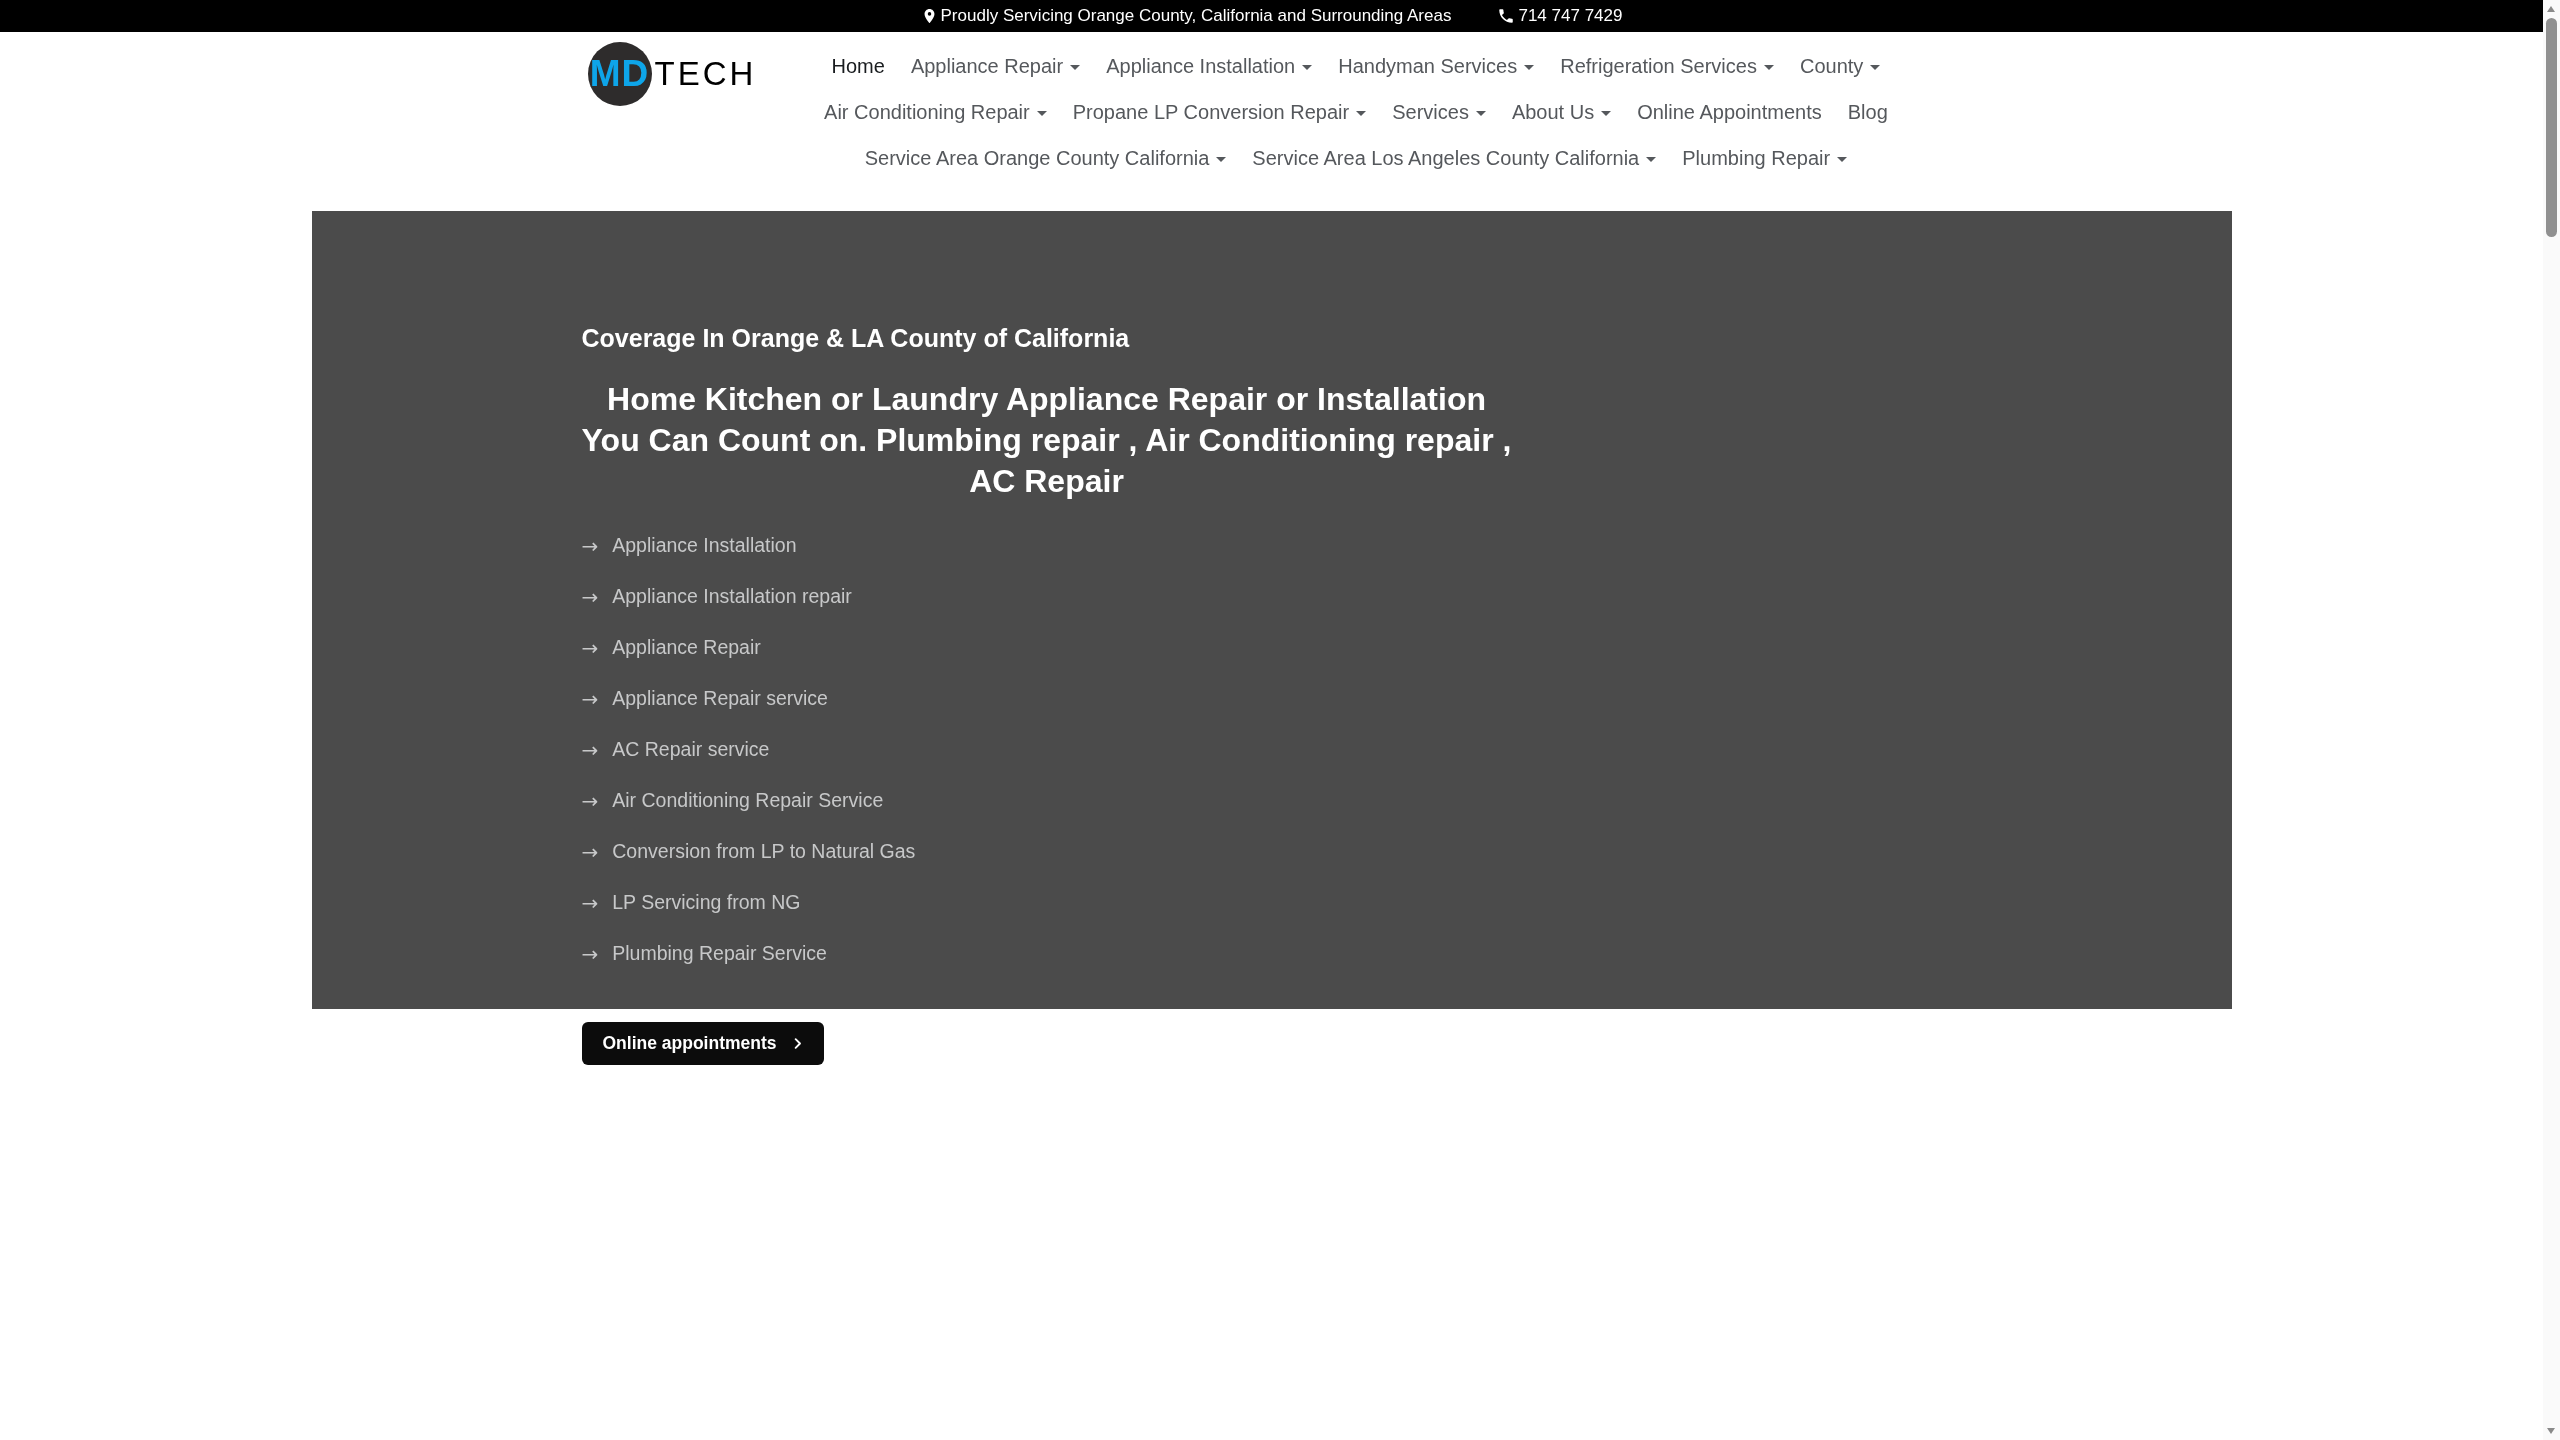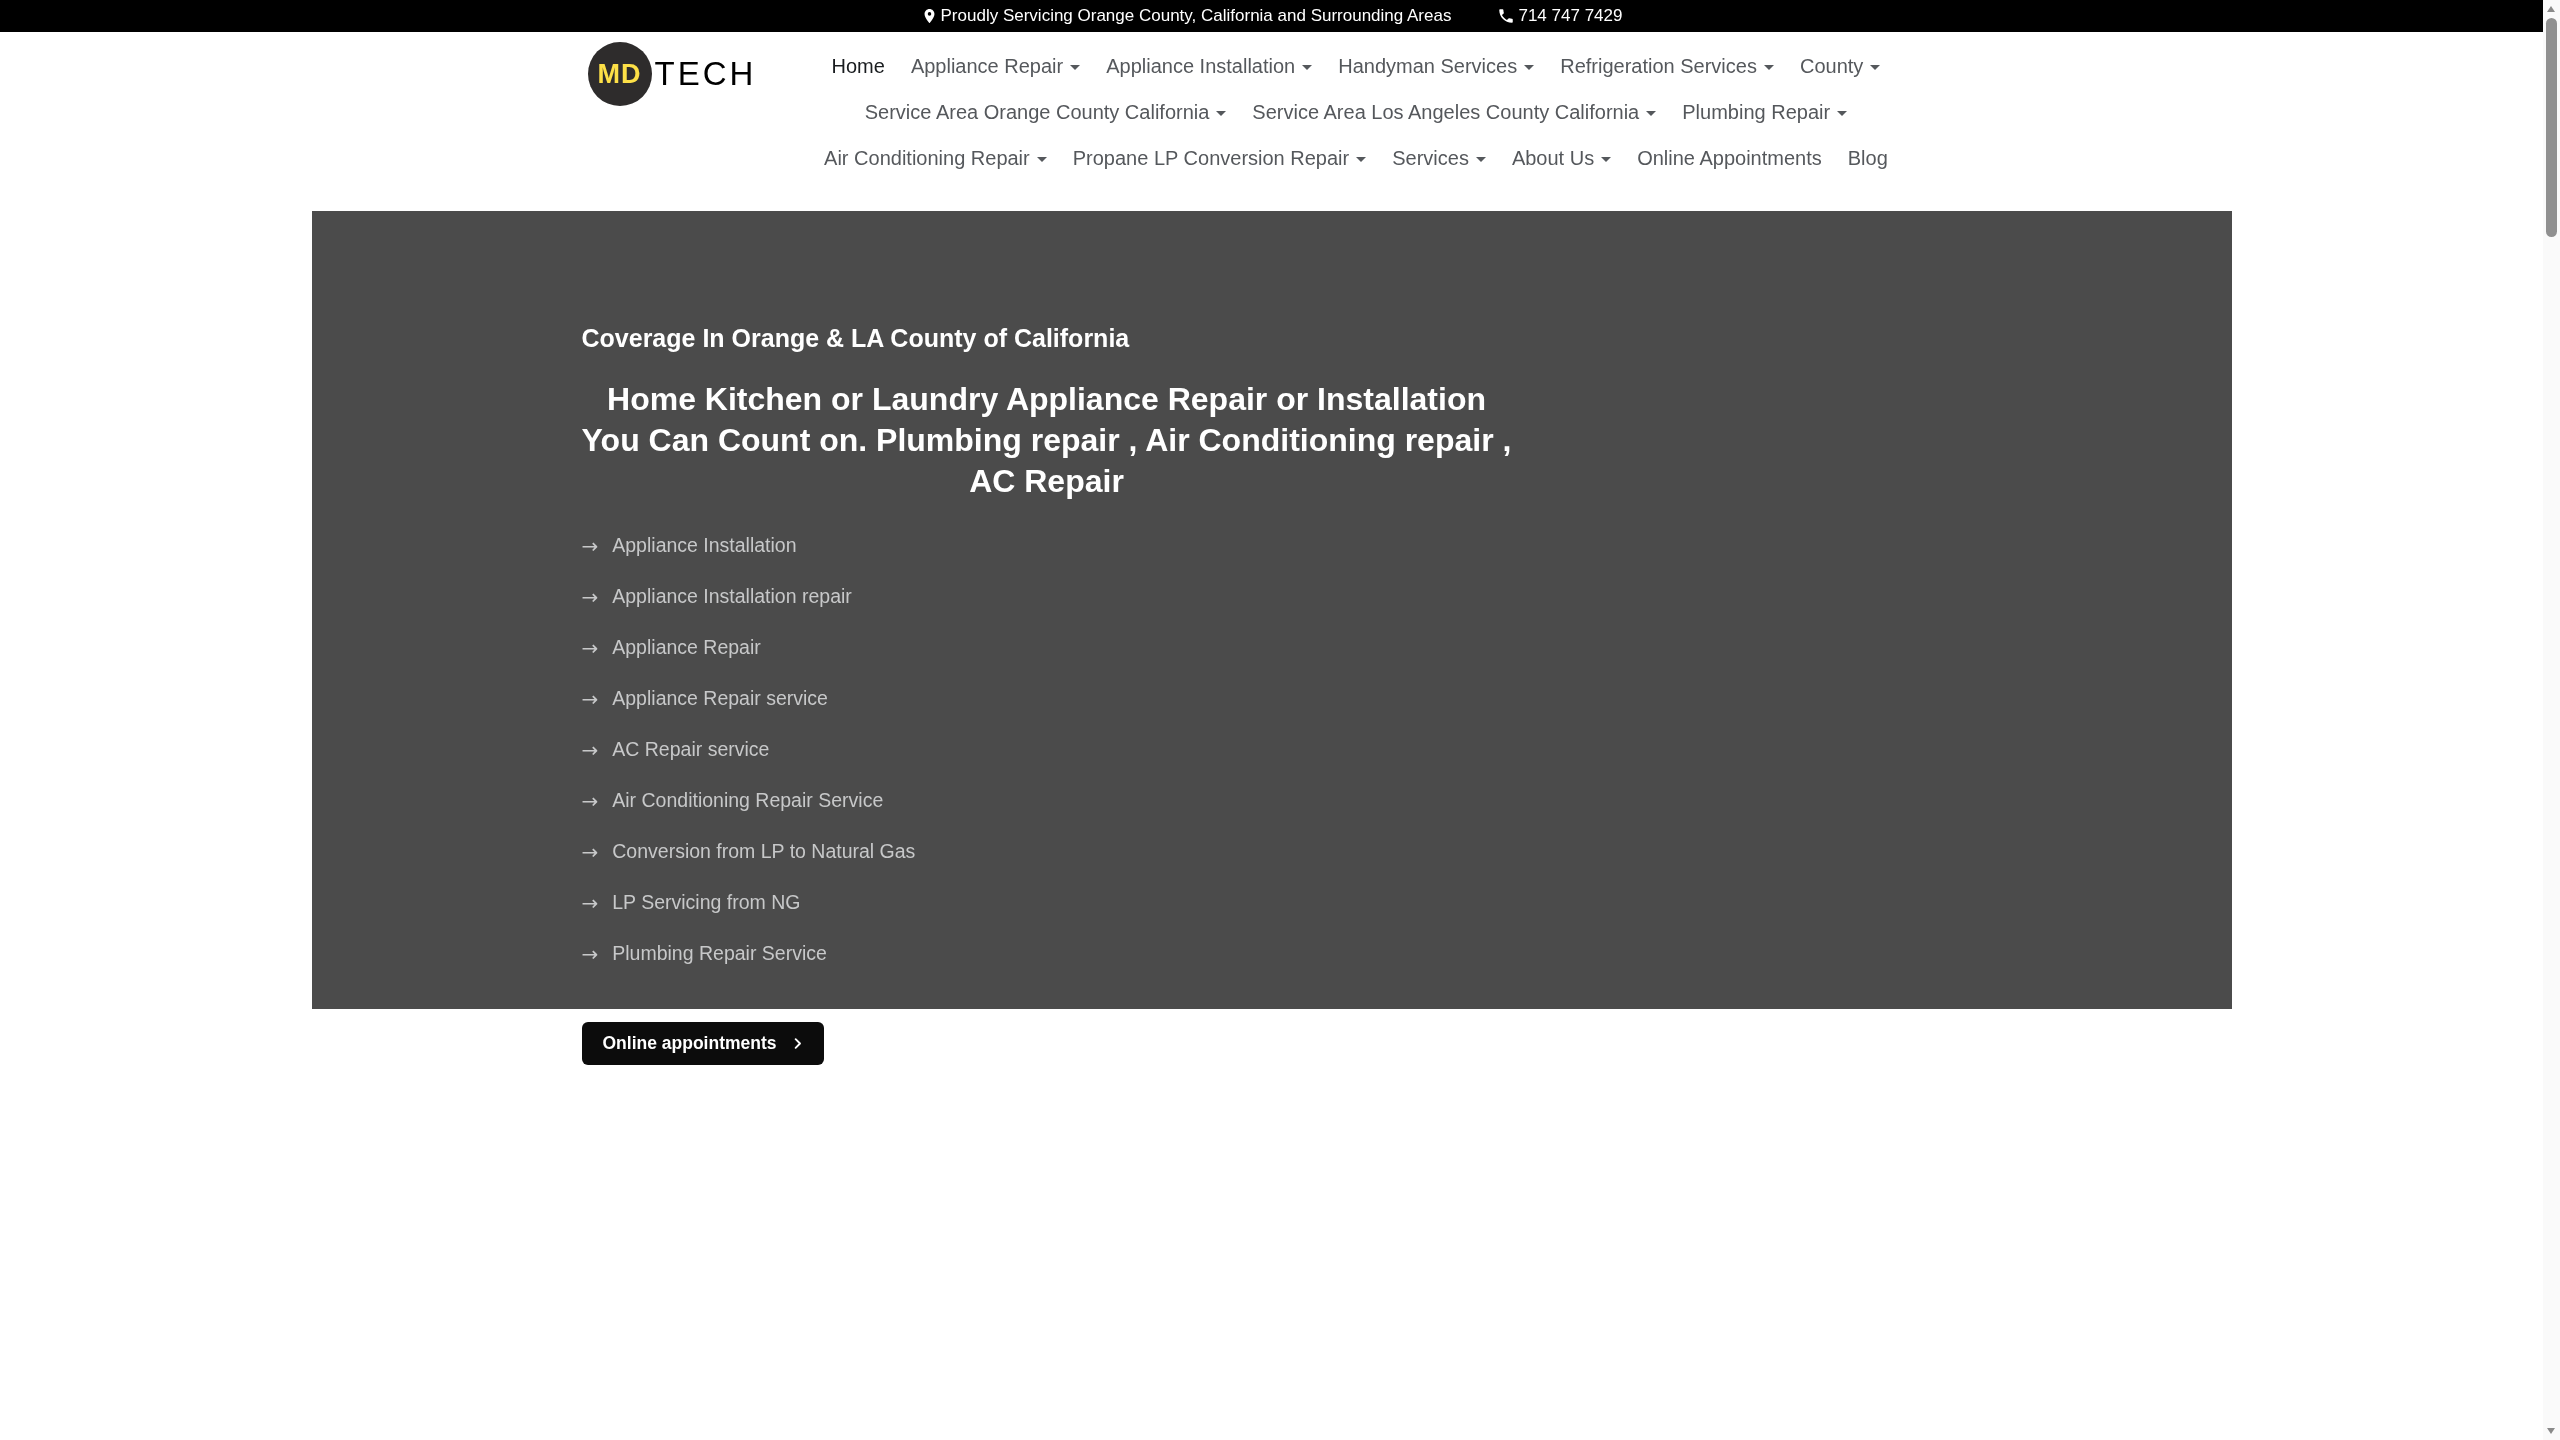--- a/index.html
+++ b/index.html
@@ -12,21 +12,21 @@
     align-items:center; justify-content:center; gap:46px; font-size:17px; font-weight:500; }
   .topbar-group { display:flex; align-items:center; gap:3px; }
   .topbar svg { display:block; }
 
   
   .header { background:#fff; height:179px; }
   .header-inner { width:1368px; margin:0 auto; display:flex; align-items:flex-start; }
   .logo { display:flex; align-items:center; margin-top:10px; cursor:pointer; }
   .logo-circle { width:64px; height:64px; border-radius:50%; background:#2e2c2c;
     display:flex; align-items:center; justify-content:center;
-    color:#fde047; font-size:27px; font-weight:700; letter-spacing:1px; }
+    color:#0ea5e9; font-size:37px; font-weight:700; letter-spacing:1px; }
   .logo-word { color:#000000; font-size:33px; font-weight:500; letter-spacing:3px; margin-left:3px; }
 
   .menu { flex:1; padding-top:11px; display:flex; flex-direction:column; }
   .menu-row { height:46px; display:flex; justify-content:center; align-items:center; }
   .nav-link { display:inline-flex; align-items:center; padding:0 13px; font-size:20px;
     color:#55585c; text-decoration:none; white-space:nowrap; cursor:pointer; }
   .nav-link.active { color:#191c1f; }
   .caret { width:0; height:0; border-left:5px solid transparent; border-right:5px solid transparent;
     border-top:5.5px solid currentColor; display:inline-block; margin-left:7px; margin-top:3px; }
 
@@ -102,51 +102,51 @@
               <span>Refrigeration Services</span>
               <span class="caret"></span>
             </a>
           <a class="nav-link">
               <span>County</span>
               <span class="caret"></span>
             </a>
         </div>
         <div class="menu-row">
           <a class="nav-link">
-              <span>Service Area Orange County California</span>
-              <span class="caret"></span>
-            </a>
-          <a class="nav-link">
-              <span>Service Area Los Angeles County California</span>
-              <span class="caret"></span>
-            </a>
-          <a class="nav-link">
-              <span>Plumbing Repair</span>
-              <span class="caret"></span>
-            </a>
+              <span>Air Conditioning Repair</span>
+              <span class="caret"></span>
+            </a>
+          <a class="nav-link">
+              <span>Propane LP Conversion Repair</span>
+              <span class="caret"></span>
+            </a>
+          <a class="nav-link">
+              <span>Services</span>
+              <span class="caret"></span>
+            </a>
+          <a class="nav-link">
+              <span>About Us</span>
+              <span class="caret"></span>
+            </a>
+          <a class="nav-link">Online Appointments</a>
+          <a class="nav-link">Blog</a>
         </div>
         <div class="menu-row">
           <a class="nav-link">
-              <span>Air Conditioning Repair</span>
-              <span class="caret"></span>
-            </a>
-          <a class="nav-link">
-              <span>Propane LP Conversion Repair</span>
-              <span class="caret"></span>
-            </a>
-          <a class="nav-link">
-              <span>Services</span>
-              <span class="caret"></span>
-            </a>
-          <a class="nav-link">
-              <span>About Us</span>
-              <span class="caret"></span>
-            </a>
-          <a class="nav-link">Online Appointments</a>
-          <a class="nav-link">Blog</a>
+              <span>Service Area Orange County California</span>
+              <span class="caret"></span>
+            </a>
+          <a class="nav-link">
+              <span>Service Area Los Angeles County California</span>
+              <span class="caret"></span>
+            </a>
+          <a class="nav-link">
+              <span>Plumbing Repair</span>
+              <span class="caret"></span>
+            </a>
         </div>
       </nav>
     </div>
   </div>
 
   <section class="hero">
     <div class="hero-inner">
       <div class="hero-kicker">Coverage In Orange &amp; LA County of California</div>
       <h1 class="hero-heading">Home Kitchen or Laundry Appliance Repair or Installation You Can Count on. Plumbing repair , Air Conditioning repair , AC Repair</h1>
 

